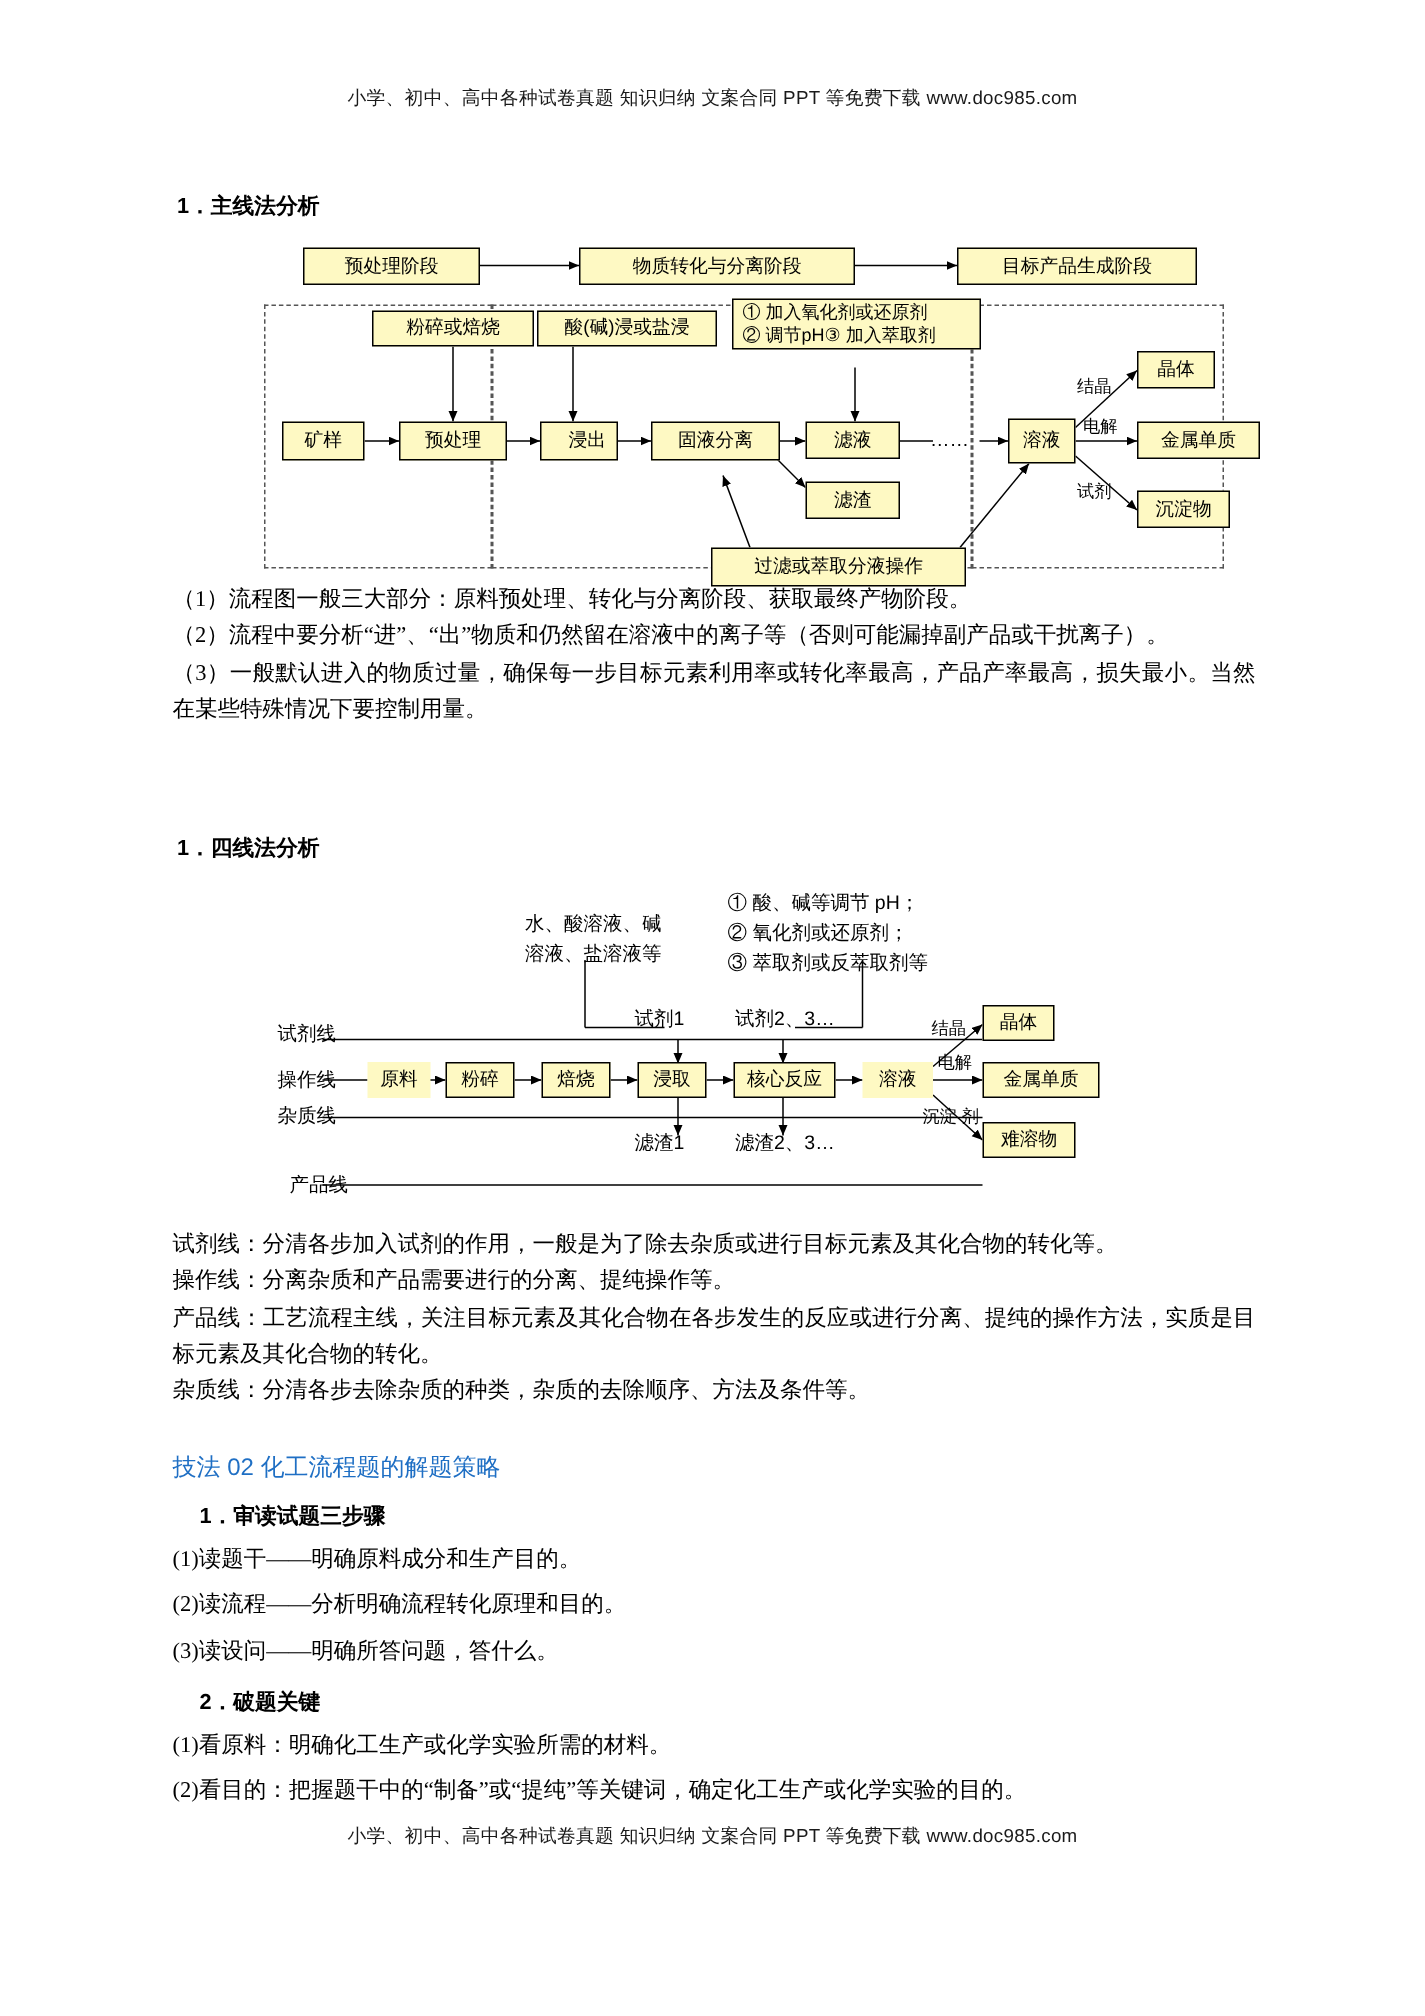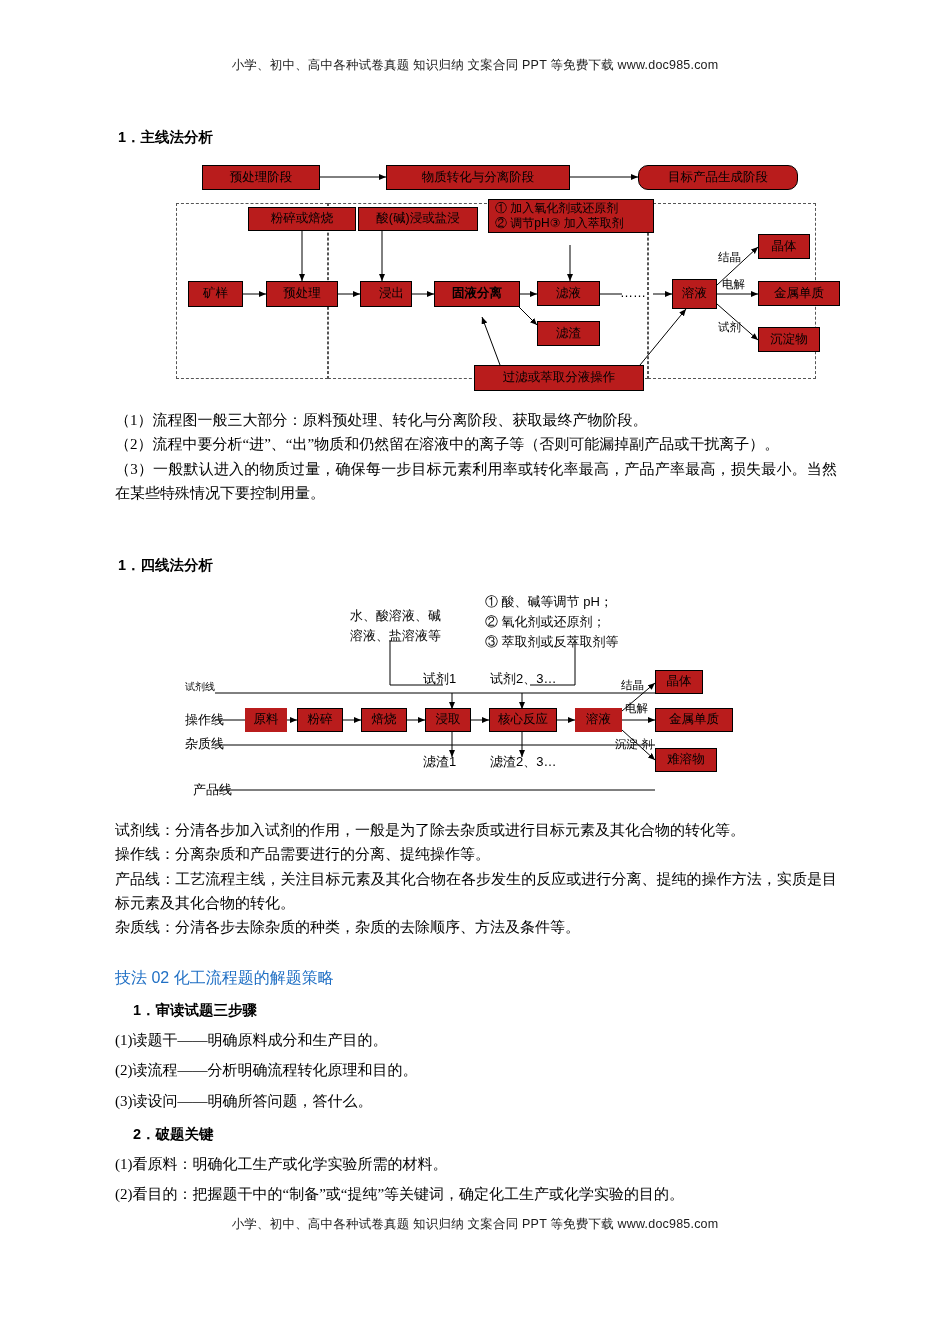--- a/index.html
+++ b/index.html
@@ -36,21 +36,21 @@
     line-height:1.62;
     margin:0;
     text-align:justify;
   }
 
   
   .fig1 { position:absolute; left:170px; top:157px; width:660px; height:245px; }
   .box {
     position:absolute;
     border:1px solid #000;
-    background:#b91c1c;
+    background:#fef9c3;
     font-size:12.5px;
     font-family:"Liberation Sans", sans-serif;
     display:flex; align-items:center; justify-content:center;
     text-align:right;
     line-height:1.25;
     box-sizing:border-box;
     padding:2px 4px;
   }
   .dash {
     position:absolute;
@@ -116,58 +116,58 @@
       <line x1="330" y1="208" x2="312" y2="160" stroke="#000" stroke-width="1" marker-end="url(#ar)"></line>
       <line x1="470" y1="208" x2="516" y2="152" stroke="#000" stroke-width="1" marker-end="url(#ar)"></line>
 
       <line x1="547" y1="128" x2="588" y2="90" stroke="#000" stroke-width="1" marker-end="url(#ar)"></line>
       <line x1="547" y1="137" x2="588" y2="137" stroke="#000" stroke-width="1" marker-end="url(#ar)"></line>
       <line x1="547" y1="147" x2="588" y2="183" stroke="#000" stroke-width="1" marker-end="url(#ar)"></line>
     </svg>
 
     <div class="box" style="left:32px; top:8px; width:118px; height:25px;">预处理阶段</div>
     <div class="box" style="left:216px; top:8px; width:184px; height:25px;">物质转化与分离阶段</div>
-    <div class="box" style="left:468px; top:8px; width:160px; height:25px;border-radius:10px;">目标产品生成阶段</div>
+    <div class="box" style="left:468px; top:8px; width:160px; height:25px;">目标产品生成阶段</div>
 
     <div class="dash" style="left:6px; top:46px; width:152px; height:176px;"></div>
     <div class="dash" style="left:158px; top:46px; width:320px; height:176px;"></div>
     <div class="dash" style="left:478px; top:46px; width:168px; height:176px;"></div>
 
     <div class="box" style="left:78px; top:50px; width:108px; height:24px;">粉碎或焙烧</div>
     <div class="box" style="left:188px; top:50px; width:120px; height:24px;">酸(碱)浸或盐浸</div>
 
     <div class="box" style="left:318px; top:42px; width:166px; height:34px; flex-direction:column; align-items:flex-start; justify-content:center; padding-left:6px;">
       <span style="font-size:12px;">① 加入氧化剂或还原剂</span>
       <span style="font-size:12px;">② 调节pH③ 加入萃取剂</span>
     </div>
 
     <div class="box" style="left:18px; top:124px; width:55px; height:26px;">矿样</div>
     <div class="box" style="left:96px; top:124px; width:72px; height:26px;">预处理</div>
     <div class="box" style="left:190px; top:124px; width:52px; height:26px;padding-left:15px;">浸出</div>
-    <div class="box" style="left:264px; top:124px; width:86px; height:26px;font-weight:bold;">固液分离</div>
+    <div class="box" style="left:264px; top:124px; width:86px; height:26px;">固液分离</div>
 
     <div class="box" style="left:367px; top:124px; width:63px; height:25px;">滤液</div>
     <div class="box" style="left:367px; top:164px; width:63px; height:25px;">滤渣</div>
 
     <div class="lbl" style="left:450px; top:128px; font-size:13px;">……</div>
 
     <div class="box" style="left:502px; top:122px; width:45px; height:30px;">溶液</div>
 
     <div class="box" style="left:304px; top:208px; width:170px; height:26px;">过滤或萃取分液操作</div>
 
     <div class="box" style="left:588px; top:77px; width:52px; height:25px;">晶体</div>
     <div class="box" style="left:588px; top:124px; width:82px; height:25px;">金属单质</div>
     <div class="box" style="left:588px; top:170px; width:62px; height:25px;">沉淀物</div>
 
     <div class="lbl" style="left:548px; top:93px;">结晶</div>
     <div class="lbl" style="left:552px; top:120px;">电解</div>
     <div class="lbl" style="left:548px; top:163px;">试剂</div>
   </div>
 
-  <div style="position:absolute; left:115px; top:408px; width:722px;">
+  <div style="position:absolute; left:115px; top:388px; width:722px;">
     <p class="para" style="text-indent:0; padding-left:0;">（1）流程图一般三大部分：原料预处理、转化与分离阶段、获取最终产物阶段。</p>
     <p class="para" style="text-indent:0;">（2）流程中要分析“进”、“出”物质和仍然留在溶液中的离子等（否则可能漏掉副产品或干扰离子）。</p>
     <p class="para" style="text-indent:0;">（3）一般默认进入的物质过量，确保每一步目标元素利用率或转化率最高，产品产率最高，损失最小。当然在某些特殊情况下要控制用量。</p>
   </div>
 
   <div style="position:absolute; left:118px; top:556px;">
     <h3 class="sec">1．四线法分析</h3>
   </div>
 
   <div class="fig2">
@@ -208,21 +208,21 @@
     <div class="lbl" style="left:165px; top:22px; font-size:13px;">水、酸溶液、碱</div>
     <div class="lbl" style="left:165px; top:42px; font-size:13px;">溶液、盐溶液等</div>
 
     <div class="lbl" style="left:300px; top:8px; font-size:13px;">① 酸、碱等调节 pH；</div>
     <div class="lbl" style="left:300px; top:28px; font-size:13px;">② 氧化剂或还原剂；</div>
     <div class="lbl" style="left:300px; top:48px; font-size:13px;">③ 萃取剂或反萃取剂等</div>
 
     <div class="lbl" style="left:238px; top:85px; font-size:13px;">试剂1</div>
     <div class="lbl" style="left:305px; top:85px; font-size:13px;">试剂2、3…</div>
 
-    <div class="lbl" style="left:0px; top:95px; font-size:10px;">试剂线</div>
+    <div class="lbl" style="left:0px; top:95px; font-size:13px;">试剂线</div>
     <div class="lbl" style="left:0px; top:126px; font-size:13px;">操作线</div>
     <div class="lbl" style="left:0px; top:150px; font-size:13px;">杂质线</div>
     <div class="lbl" style="left:8px; top:196px; font-size:13px;">产品线</div>
 
     <div class="box" style="left:60px; top:123px; width:42px; height:24px; border:none;">原料</div>
     <div class="box" style="left:112px; top:123px; width:46px; height:24px;">粉碎</div>
     <div class="box" style="left:176px; top:123px; width:46px; height:24px;">焙烧</div>
     <div class="box" style="left:240px; top:123px; width:46px; height:24px;">浸取</div>
     <div class="box" style="left:304px; top:123px; width:68px; height:24px;">核心反应</div>
     <div class="box" style="left:390px; top:123px; width:47px; height:24px; border:none;">溶液</div>

